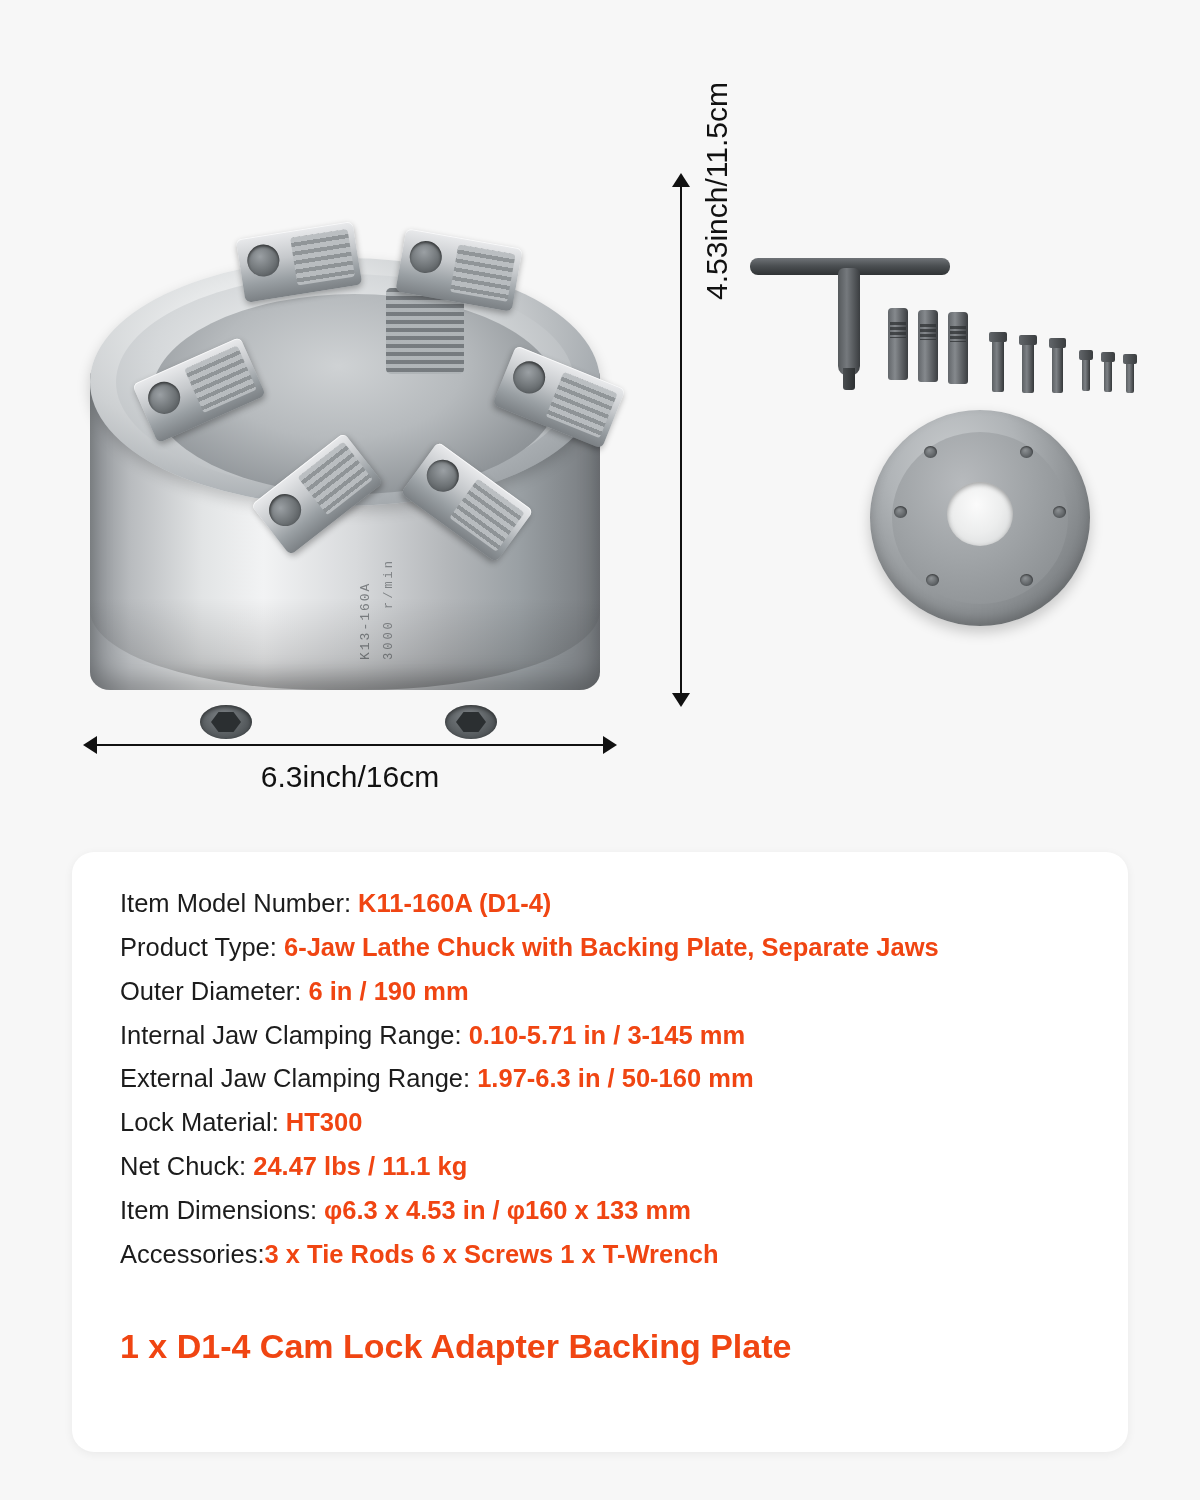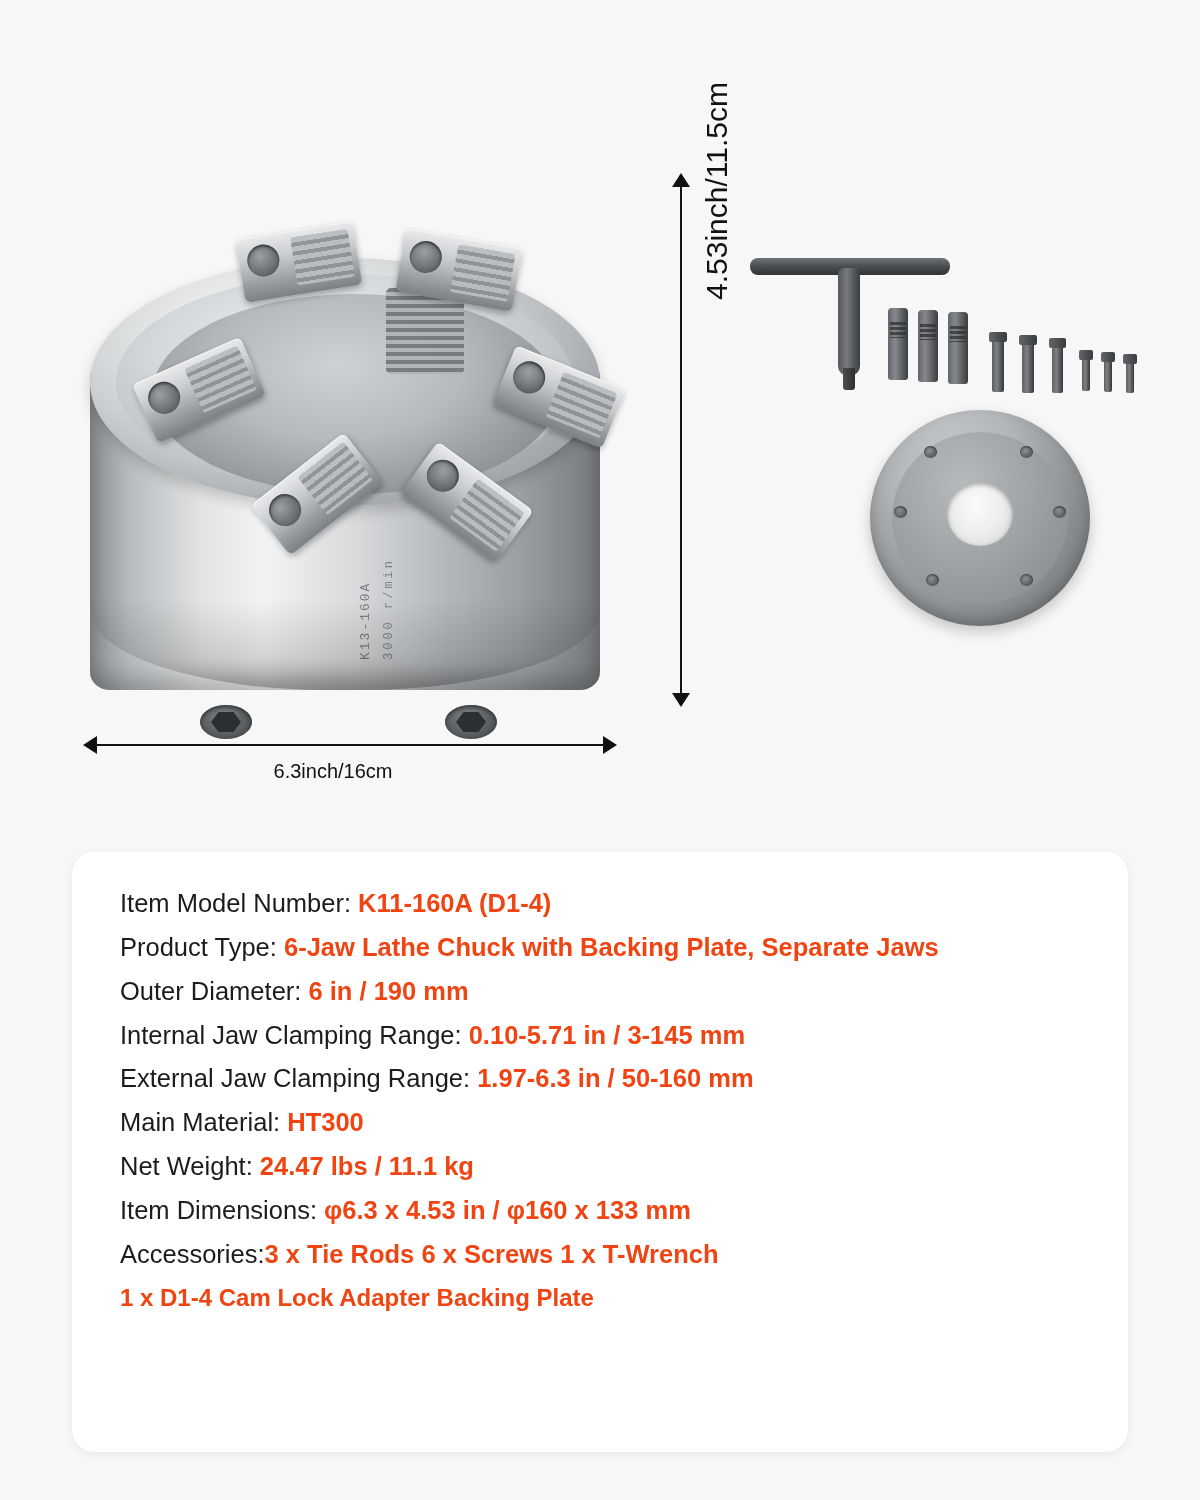--- a/index.html
+++ b/index.html
@@ -207,25 +207,25 @@
     position: absolute;
     top: -8px;
     border-top: 9px solid transparent;
     border-bottom: 9px solid transparent;
   }
   .dim-h::before { left: -12px; border-right: 14px solid #111; }
   .dim-h::after  { right: -12px; border-left: 14px solid #111; }
 
   .dim-h-label {
     position: absolute;
-    left: 78px;
+    left: 95px;
     top: 760px;
     width: 510px;
     text-align: center;
-    font-size: 20px;
+    font-size: 30px;
     color: #111;
   }
 
   
   .acc-wrap {
     position: absolute;
     left: 740px;
     top: 210px;
     width: 400px;
     height: 450px;
@@ -339,24 +339,25 @@
     line-height: 1.72;
     color: #1c1c1c;
     white-space: nowrap;
   }
   .spec-row .val {
     color: #f04512;
     font-weight: bold;
   }
   .spec-row .lbl { font-weight: normal; }
   .acc-line2 {
-    font-size: 24px;
+    font-size: 34px;
     line-height: 1.72;
     color: #f04512;
     font-weight: bold;
+    margin-top: 40px;
   }
 </style>
 </head>
 <body>
 
 <div class="hero">
 
   <div class="chuck-wrap">
     <div class="chuck-cyl">
       <div class="socket sock-a">
@@ -430,19 +431,19 @@
   </div>
 </div>
 
 <div class="spec-card">
   <div id="spec-rows">
       <div class="spec-row"><span class="lbl">Item Model Number: </span><span class="val">K11-160A (D1-4)</span></div>
       <div class="spec-row"><span class="lbl">Product Type: </span><span class="val">6-Jaw Lathe Chuck with Backing Plate, Separate Jaws</span></div>
       <div class="spec-row"><span class="lbl">Outer Diameter: </span><span class="val">6 in / 190 mm</span></div>
       <div class="spec-row"><span class="lbl">Internal Jaw Clamping Range: </span><span class="val">0.10-5.71 in / 3-145 mm</span></div>
       <div class="spec-row"><span class="lbl">External Jaw Clamping Range: </span><span class="val">1.97-6.3 in / 50-160 mm</span></div>
-      <div class="spec-row"><span class="lbl">Main Material: </span><span class="val">HT300</span></div>
-      <div class="spec-row"><span class="lbl">Net Weight: </span><span class="val">24.47 lbs / 11.1 kg</span></div>
+      <div class="spec-row"><span class="lbl">Lock Material: </span><span class="val">HT300</span></div>
+      <div class="spec-row"><span class="lbl">Net Chuck: </span><span class="val">24.47 lbs / 11.1 kg</span></div>
       <div class="spec-row"><span class="lbl">Item Dimensions: </span><span class="val">φ6.3 x 4.53 in / φ160 x 133 mm</span></div>
       <div class="spec-row"><span class="lbl">Accessories:</span><span class="val">3 x Tie Rods 6 x Screws 1 x T-Wrench</span></div>
     </div>
   <div class="acc-line2">1 x D1-4 Cam Lock Adapter Backing Plate</div>
 </div>
 
 </body></html>

